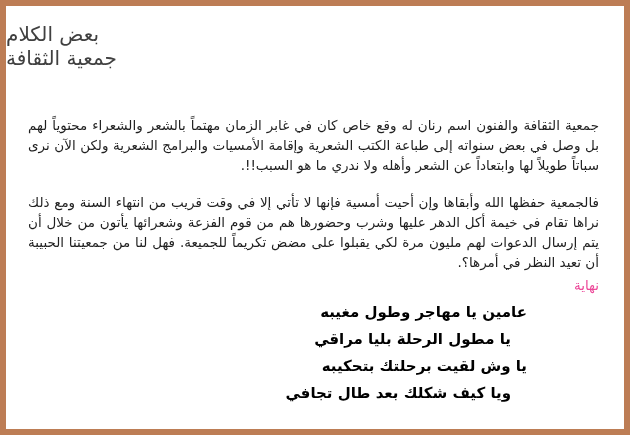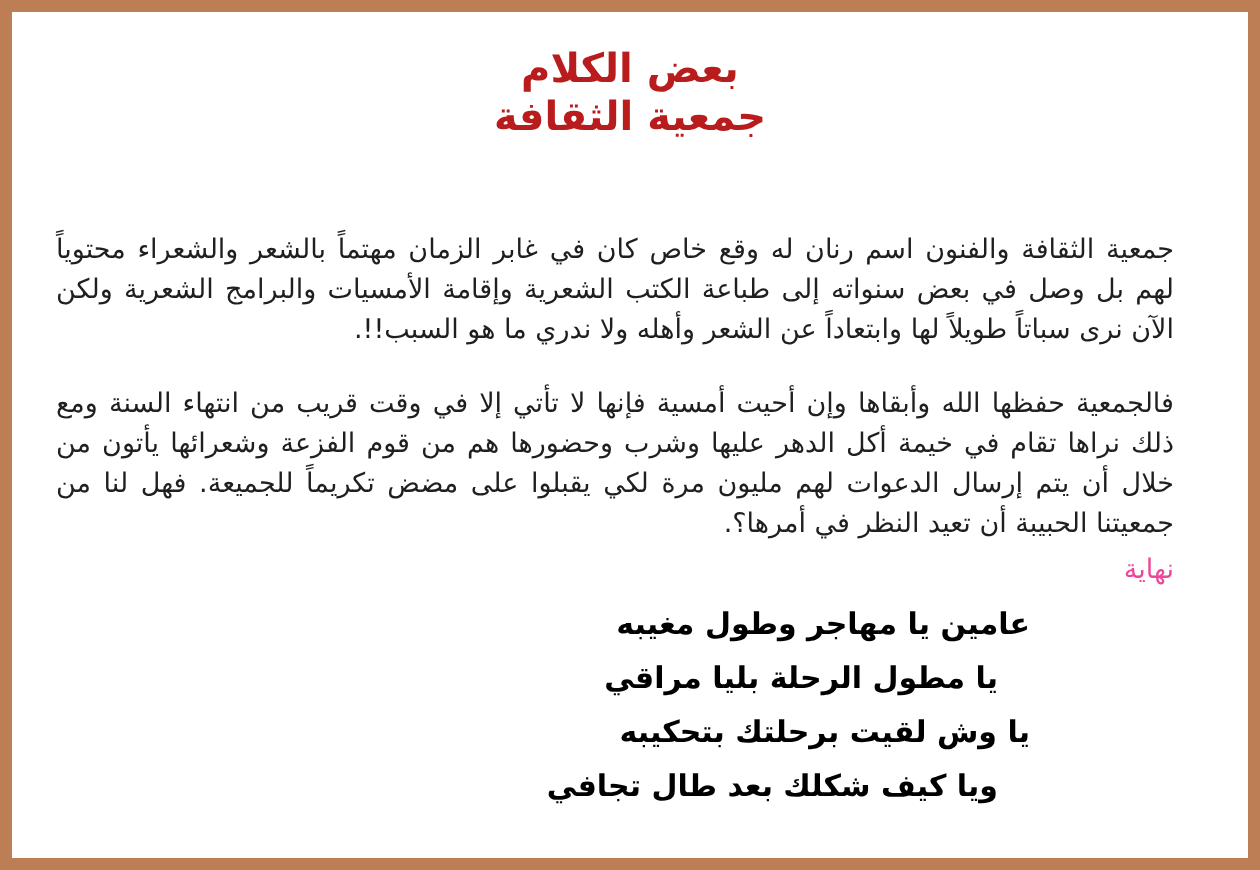--- a/index.html
+++ b/index.html
@@ -13,31 +13,31 @@
     height: 435px;
     box-sizing: border-box;
     border: 6px solid #bd7d55;
     background: #ffffff;
     direction: rtl;
     overflow: hidden;
     font-family: "DejaVu Sans", sans-serif;
   }
   .title-block {
     margin-top: 16px;
-    text-align: center;
-    font-weight: bold;
+    text-align: left;
+    font-weight: normal;
     font-size: 20px;
     line-height: 24px;
-    color: #b91c1c;
+    color: #404040;
   }
   .title-line {
     white-space: nowrap;
   }
   .content {
-    padding: 0 37px 0 22px;
+    padding: 0 25px 0 22px;
   }
   .para {
     margin: 0;
     font-size: 13.5px;
     line-height: 20px;
     text-align: justify;
     text-align-last: right;
     color: #1f1f1f;
   }
   .para-1 { margin-top: 45px; }

